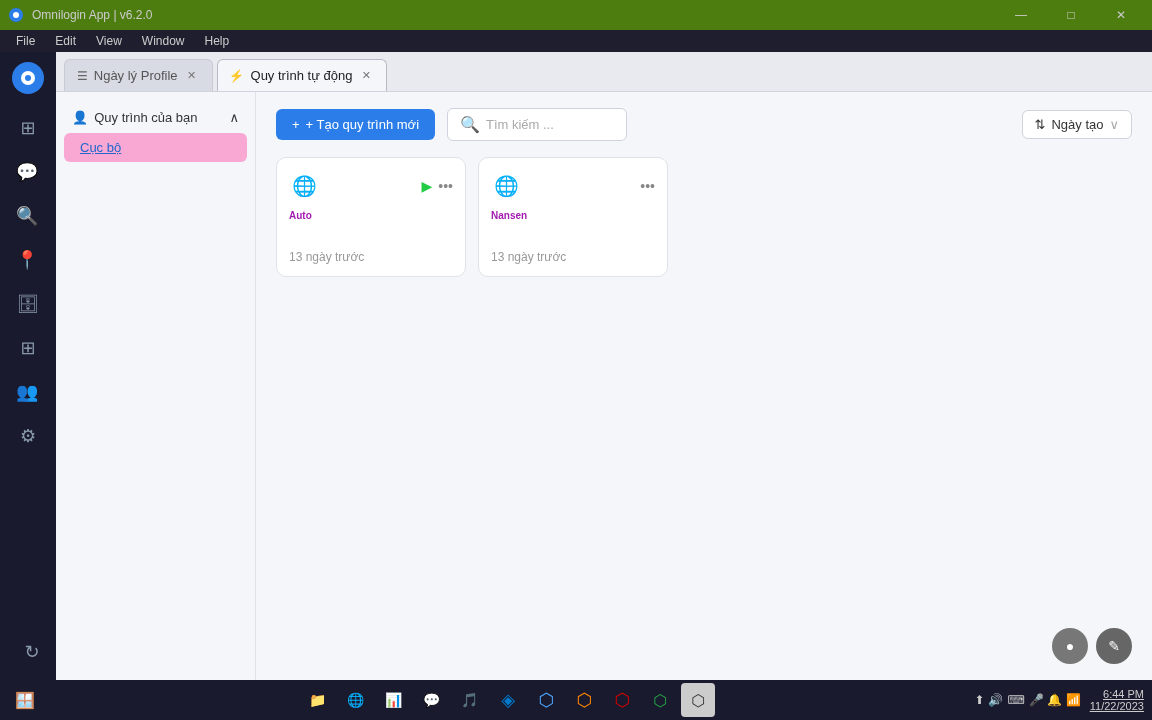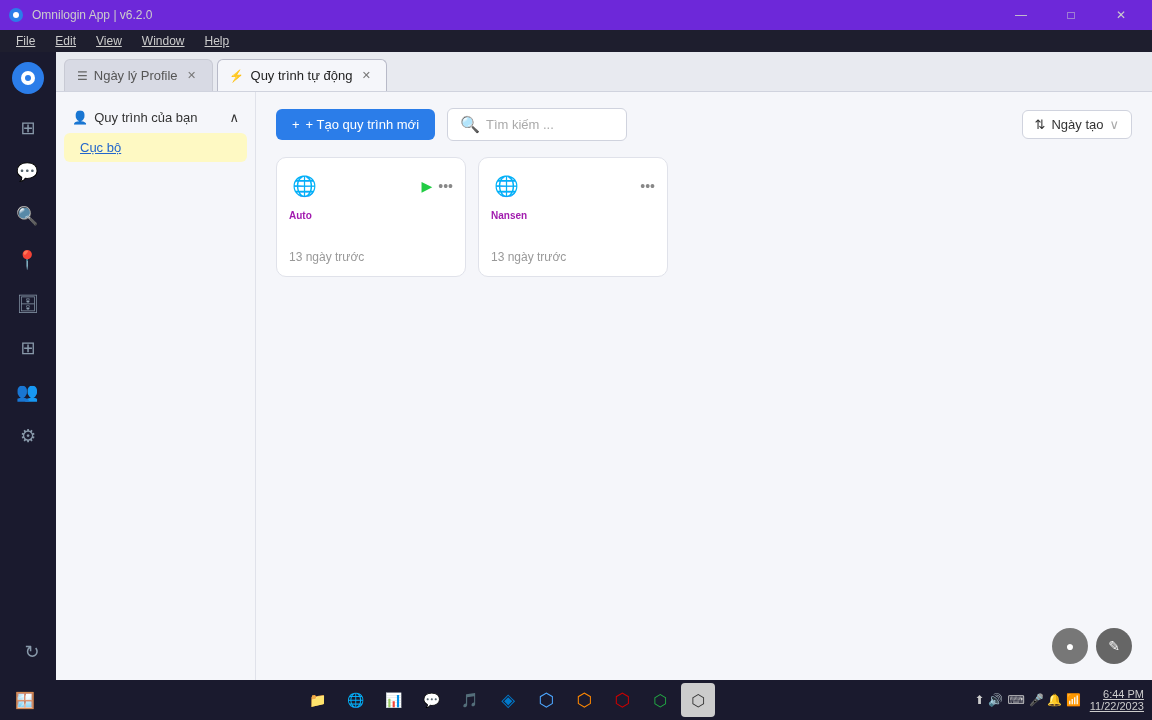--- a/index.html
+++ b/index.html
@@ -9,21 +9,21 @@
       width: 1152px;
       height: 720px;
       overflow: hidden;
       display: flex;
       flex-direction: column;
     }
 
     
     .titlebar {
       height: 30px;
-      background: #6d28d9;
+      background: #4d7c0f;
       display: flex;
       align-items: center;
       justify-content: space-between;
       padding: 0 8px;
       user-select: none;
     }
     .titlebar-left {
       display: flex;
       align-items: center;
       gap: 8px;
@@ -61,21 +61,20 @@
       align-items: center;
       padding: 0 8px;
       gap: 4px;
     }
     .menubar-item {
       color: #ccc;
       font-size: 12px;
       padding: 2px 8px;
       cursor: pointer;
       border-radius: 2px;
-      text-decoration: underline;
     }
 
     
     .app-container {
       flex: 1;
       display: flex;
       background: #f0f2f5;
       overflow: hidden;
     }
 
@@ -215,21 +214,21 @@
     }
     .left-panel-item {
       padding: 7px 16px;
       font-size: 13px;
       color: #666;
       cursor: pointer;
       border-radius: 6px;
       margin: 2px 0;
     }
     .left-panel-item.active {
-      background: #fef9c3;
+      background: #f9a8d4;
       color: #2266cc;
       text-decoration: underline;
     }
 
     
     .right-panel {
       flex: 1;
       padding: 16px 20px;
       overflow-y: auto;
     }

